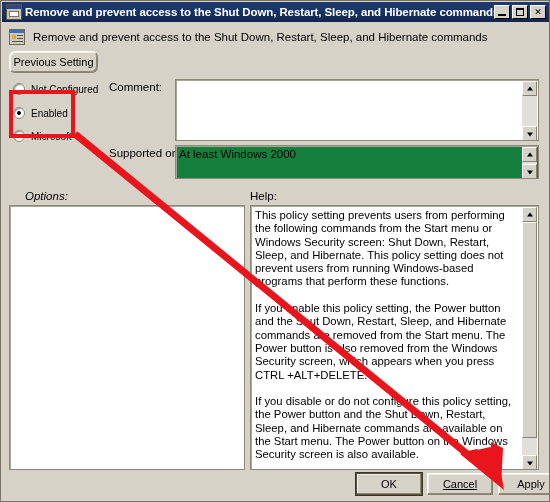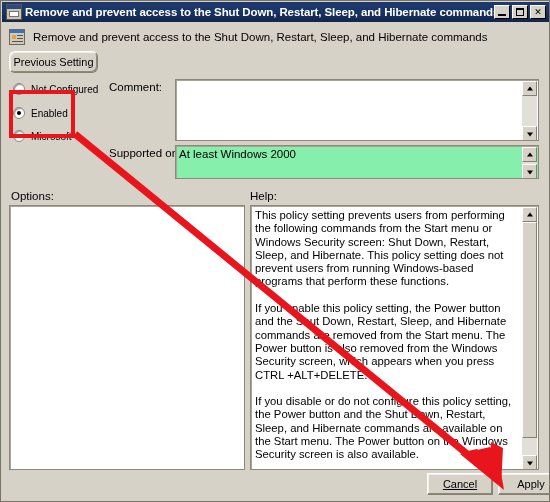--- a/index.html
+++ b/index.html
@@ -184,35 +184,35 @@
 
   
   .field-label {
     position: absolute;
     font-size: 11.5px;
     color: #000;
     white-space: nowrap;
   }
   .lbl-comment   { left: 108px; top: 80px; }
   .lbl-supported { left: 108px; top: 146px; }
-  .lbl-options   { left: 10px;  top: 189px; }
+  .lbl-options   { left: 24px;  top: 189px; font-style: italic; }
   .lbl-help      { left: 249px; top: 189px; text-align: right; }
 
   .textbox {
     position: absolute;
     background: #ffffff;
     border: 1px solid #8d8878;
     box-shadow: inset 1px 1px 0 #a9a498;
     box-sizing: border-box;
     overflow: hidden;
     font-size: 11.5px;
     padding: 2px 3px;
   }
   .comment-box   { left: 174px; top: 78px;  width: 364px; height: 62px; }
-  .supported-box { left: 174px; top: 144px; width: 364px; height: 34px; background: #86efac; }
+  .supported-box { left: 174px; top: 144px; width: 364px; height: 34px; background: #15803d; }
 
   .options-panel {
     position: absolute;
     left: 8px; top: 204px;
     width: 236px; height: 265px;
     background: #ffffff;
     border: 1px solid #8d8878;
     box-shadow: inset 1px 1px 0 #a9a498;
     box-sizing: border-box;
   }
@@ -395,20 +395,21 @@
       <div class="sb-arrow up" style="top:0">
           <span class="tri"></span>
         </div>
       <div class="sb-thumb" style="top:15px;height:216px"></div>
       <div class="sb-arrow down" style="bottom:0">
           <span class="tri"></span>
         </div>
     </div>
   </div>
 
+  <button class="btn bot-btn btn-ok default-btn">OK</button>
   <button class="btn bot-btn btn-cancel">Cancel</button>
   <button class="btn bot-btn btn-apply">Apply</button>
 
   <div class="annot-rect"></div>
 
   <svg class="annot-arrow" viewBox="0 0 550 502">
     <line x1="74" y1="133" x2="487" y2="470" stroke="#e8151c" stroke-width="7"></line>
     <polygon points="500,486 462,451 476,448 489,458 490,441 502,447" fill="#e8151c"></polygon>
     <polygon points="503,489 459,453 489,446 497,455" fill="#e8151c"></polygon>
   </svg>

